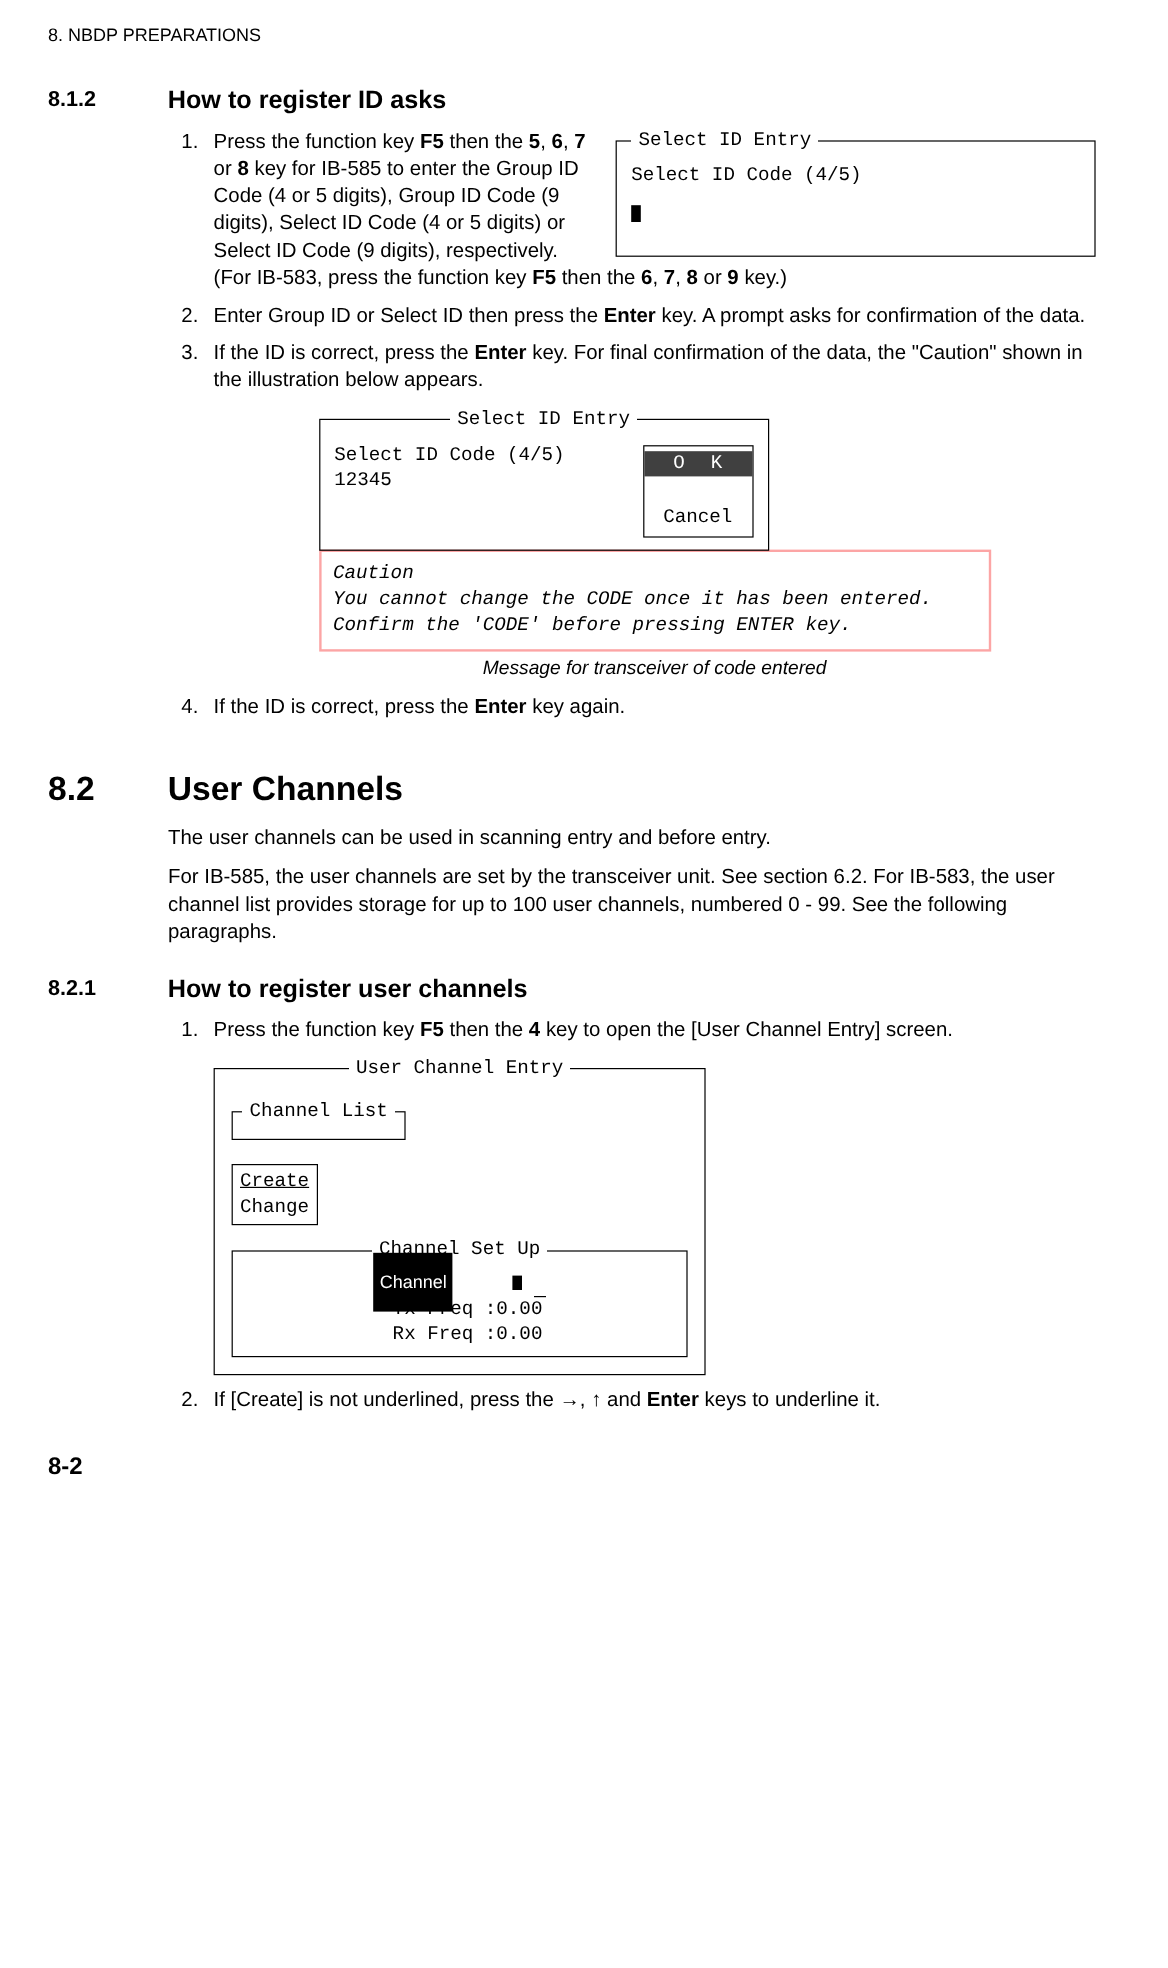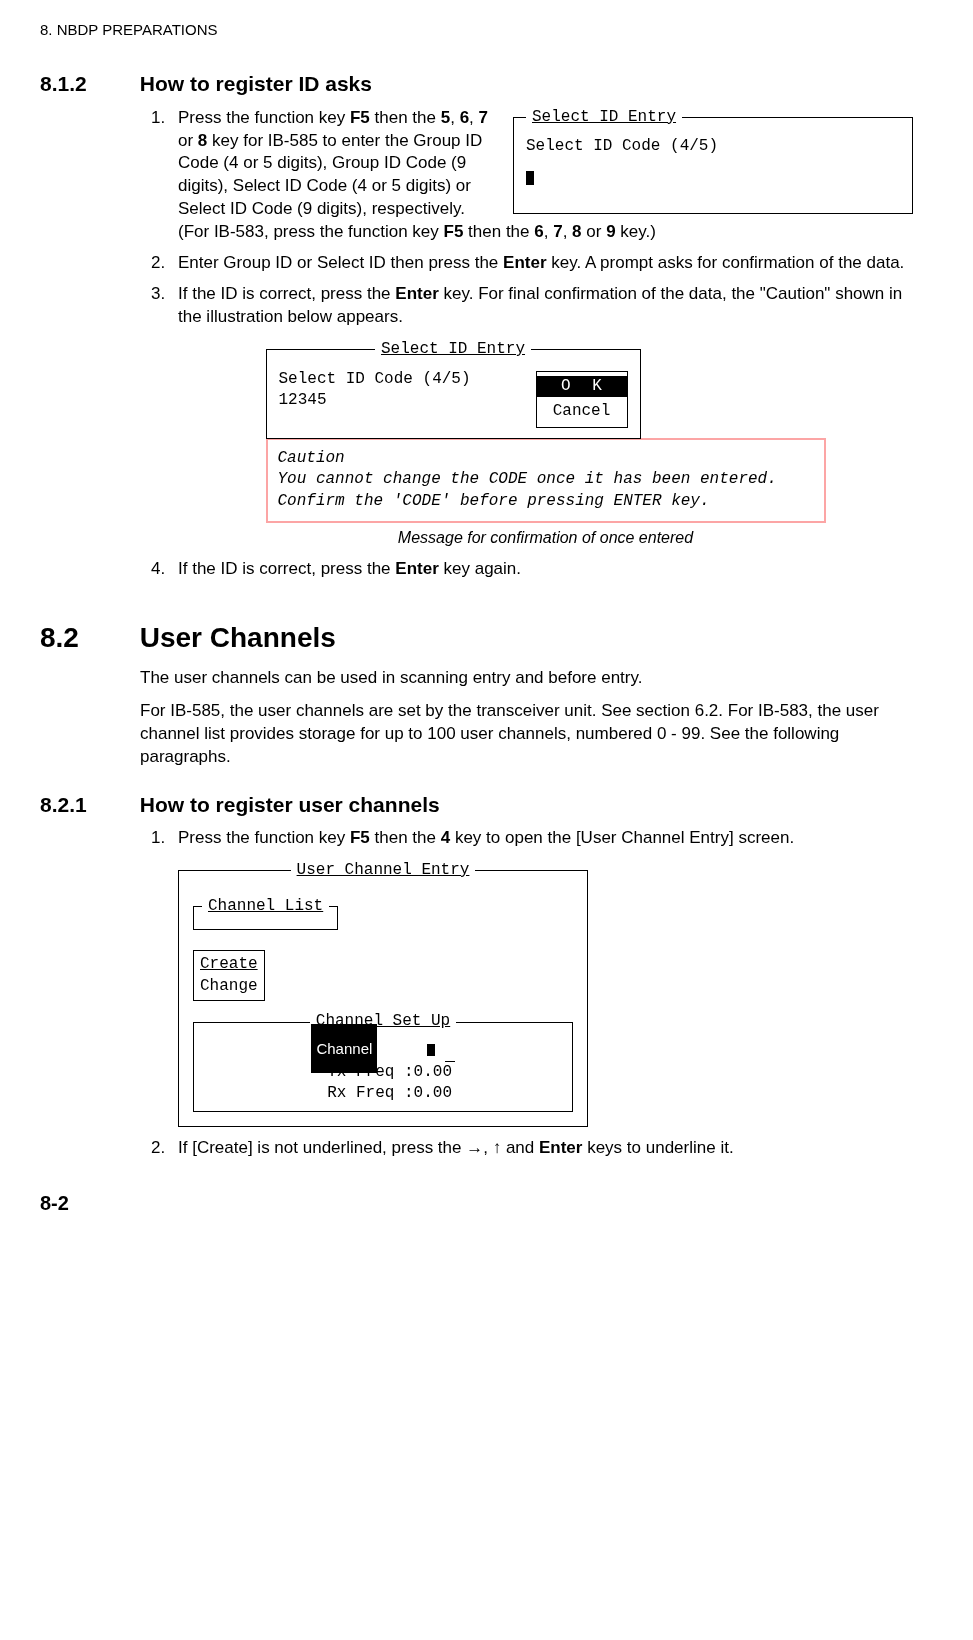--- a/index.html
+++ b/index.html
@@ -11,21 +11,21 @@
       color: #000;
     }
     .header-line {
       font-size: 15px;
       margin-bottom: 30px;
     }
     .subsection-num {
       display: inline-block;
       width: 95px;
       font-weight: bold;
-      font-size: 21px;
+      font-size: 18px;
       vertical-align: top;
     }
     .subsection-title {
       font-weight: bold;
       font-size: 21px;
     }
     .section-num {
       display: inline-block;
       width: 95px;
       font-weight: bold;
@@ -71,48 +71,47 @@
     fieldset.mono-box {
       border: 1px solid #000;
       font-family: 'Courier New', monospace;
       font-size: 16px;
       padding: 8px 12px 24px 12px;
       margin: 0;
     }
     fieldset.mono-box legend {
       padding: 0 6px;
       font-family: 'Courier New', monospace;
-      text-decoration: underline;
     }
     .caution-box {
       border: 2px solid #fca5a5;
       font-family: 'Courier New', monospace;
       font-size: 16px;
       padding: 8px 10px;
       margin-top: -1px;
       font-style: italic;
     }
     .ok-cancel-box {
       border: 1px solid #000;
       display: inline-block;
       text-align: center;
       padding: 4px 0;
       width: 90px;
       margin-top:2px;
     }
     .ok-btn {
-      background: #000000;
+      background: #404040;
       color: #fff;
       display: block;
       letter-spacing: 6px;
       padding-left:6px;
     }
     .cancel-btn {
       display: block;
-      margin-top: 4px;
+      margin-top: 24px;
       text-align: center;
     }
     .create-box {
       border: 1px solid #000;
       display: inline-block;
       padding: 3px 6px;
       font-family: 'Courier New', monospace;
     }
     .nested-fieldset {
       border: 1px solid #000;
@@ -202,21 +201,21 @@
                 </div>
               </div>
             </fieldset>
           </div>
           <div class="caution-box" style="text-align:left;">
             <div>Caution</div>
             <div>You cannot change the CODE once it has been entered.</div>
             <div>Confirm the 'CODE' before pressing ENTER key.</div>
           </div>
         </div>
-        <div class="caption">Message for confirmation of once entered</div>
+        <div class="caption">Message for transceiver of code entered</div>
       </div>
     </li>
     <li>
       <span>If the ID is correct, press the </span><b>Enter</b><span> key again.</span>
     </li>
   </ol>
 </div>
 
 <div style="height:30px;"></div>
 

